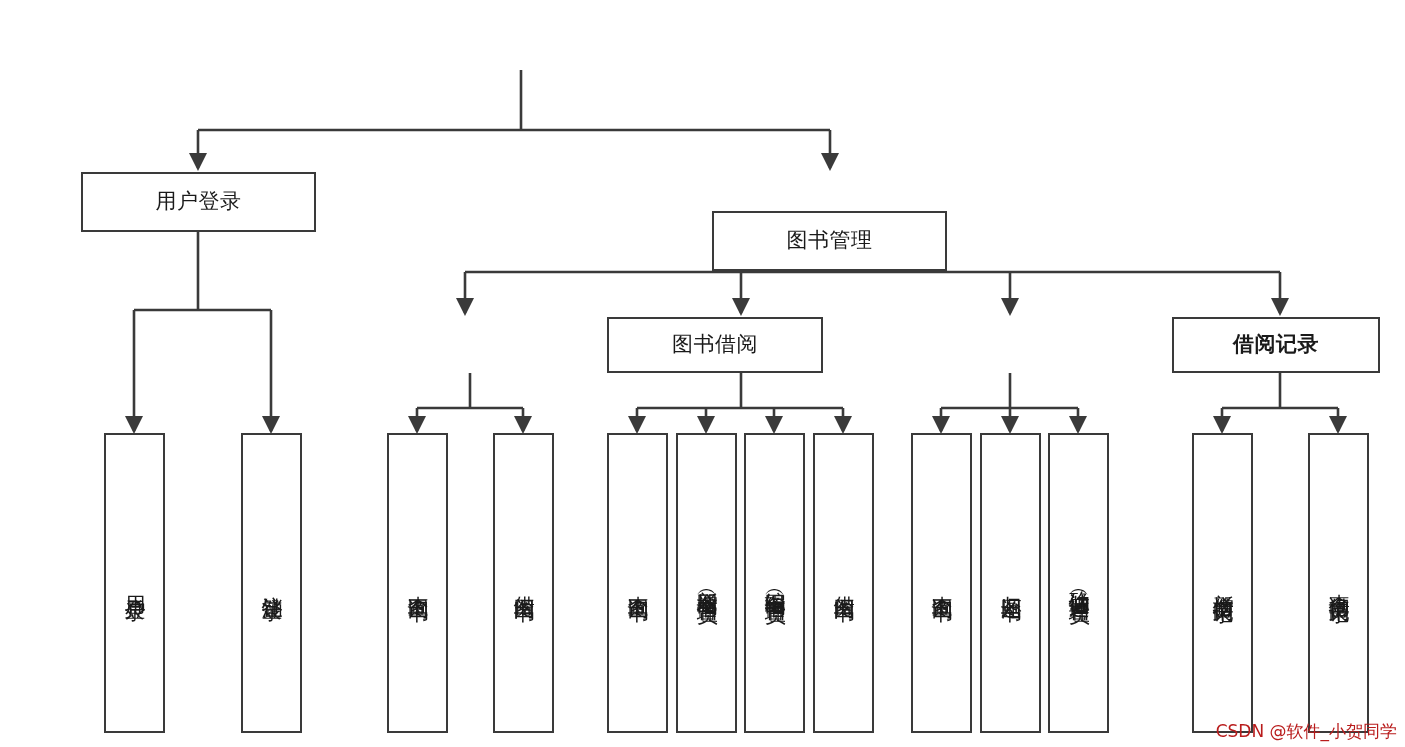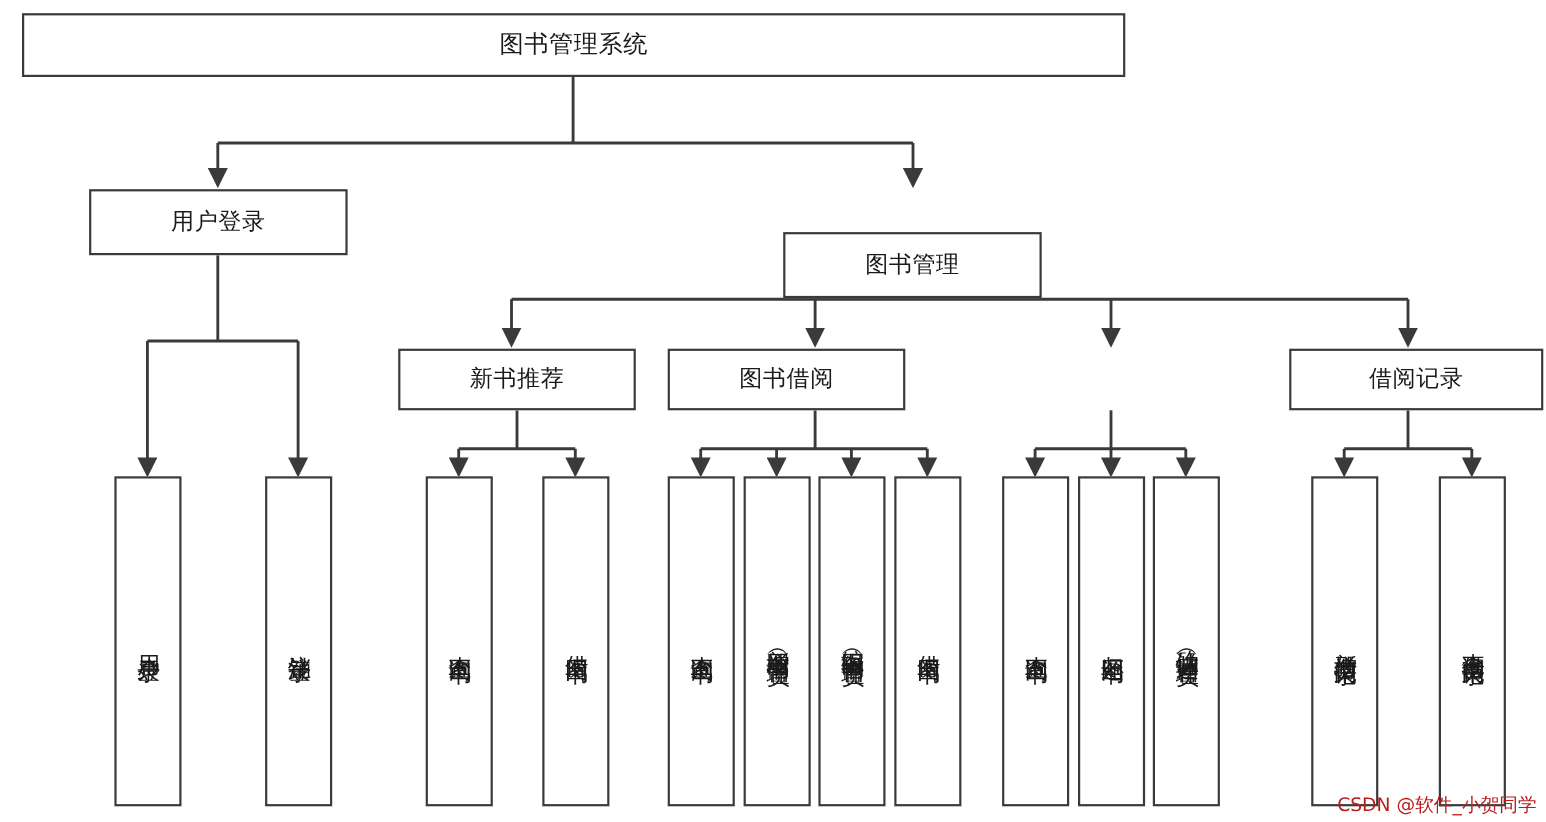--- a/index.html
+++ b/index.html
@@ -128,38 +128,32 @@
       <path d="M 1010 408 L 1010 431" marker-end="url(#arrow)"></path>
       <path d="M 1078 408 L 1078 431" marker-end="url(#arrow)"></path>
 
       <path d="M 1280 373 L 1280 408"></path>
       <path d="M 1222 408 L 1338 408"></path>
       <path d="M 1222 408 L 1222 431" marker-end="url(#arrow)"></path>
       <path d="M 1338 408 L 1338 431" marker-end="url(#arrow)"></path>
     </g>
   </svg>
 
-  <div class="node horiz tier-root" style="left:20px; top:12px; width:1003px; height:58px;">
-    <span class="label">图书管理系统</span>
-  </div>
 
   <div class="node horiz" style="left:81px; top:172px; width:235px; height:60px;">
     <span class="label">用户登录</span>
   </div>
   <div class="node horiz" style="left:712px; top:172px; width:235px; height:60px;margin-top:39px;">
     <span class="label">图书管理</span>
   </div>
 
-  <div class="node horiz" style="left:362px; top:317px; width:216px; height:56px;">
-    <span class="label">新书推荐</span>
-  </div>
   <div class="node horiz" style="left:607px; top:317px; width:216px; height:56px;">
     <span class="label">图书借阅</span>
   </div>
-  <div class="node horiz" style="left:1172px; top:317px; width:231px; height:56px;">
+  <div class="node horiz" style="left:1172px; top:317px; width:208px; height:56px;font-weight:bold;">
     <span class="label">借阅记录</span>
   </div>
 
   <div class="node vert" style="left:104px; top:433px; width:61px; height:300px;">
     <span class="label">用户登录</span>
   </div>
   <div class="node vert" style="left:241px; top:433px; width:61px; height:300px;">
     <span class="label">注销登录</span>
   </div>
 

